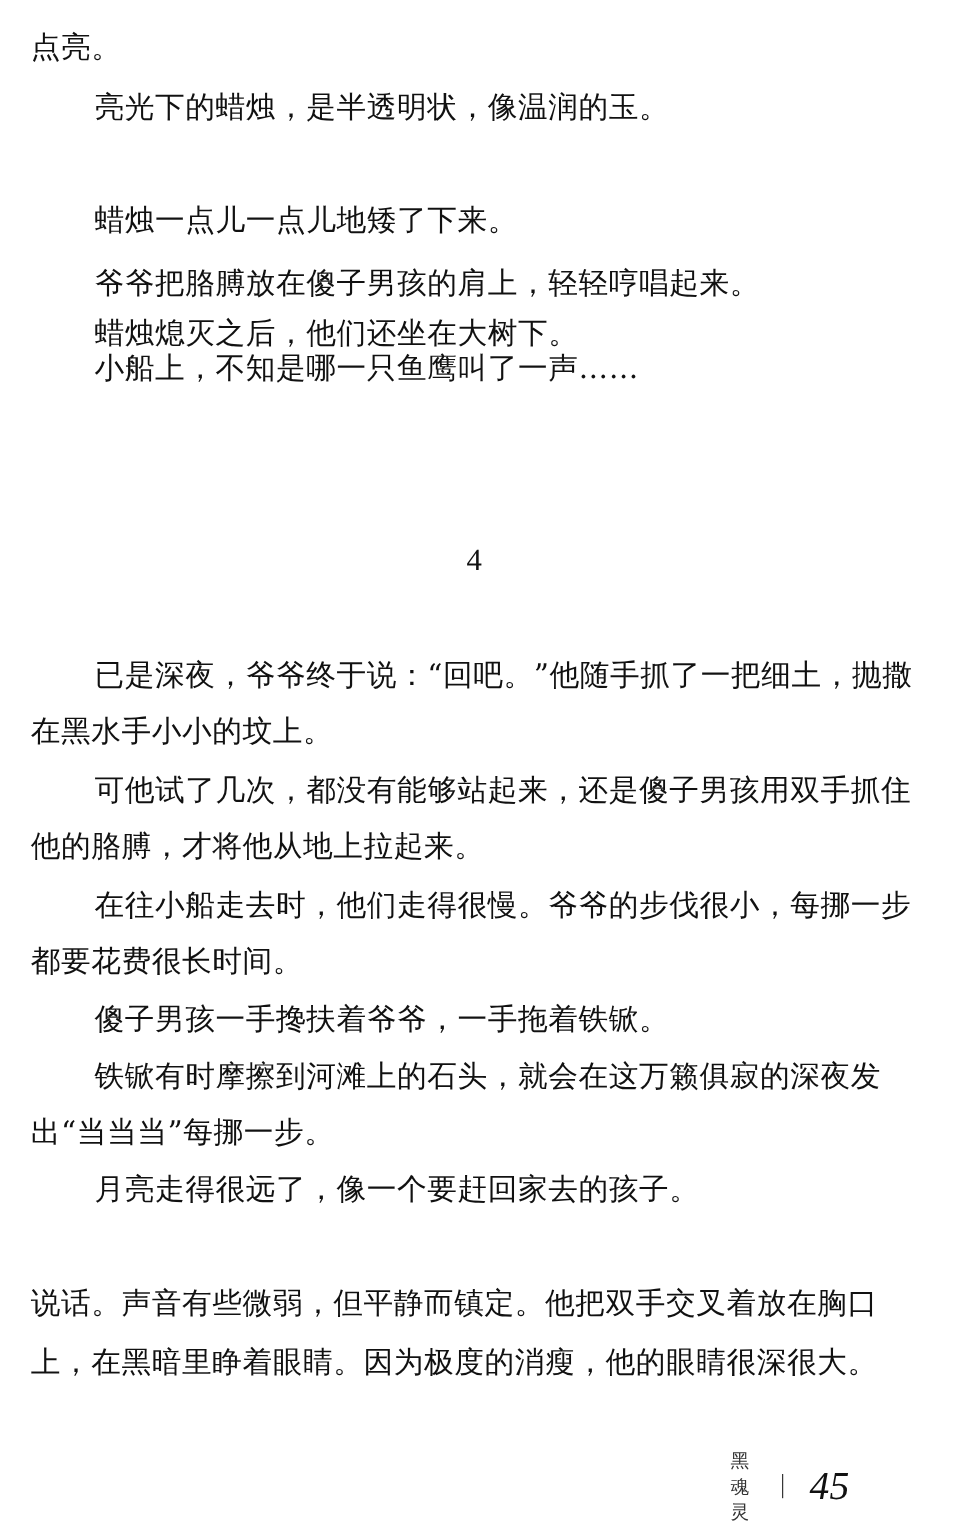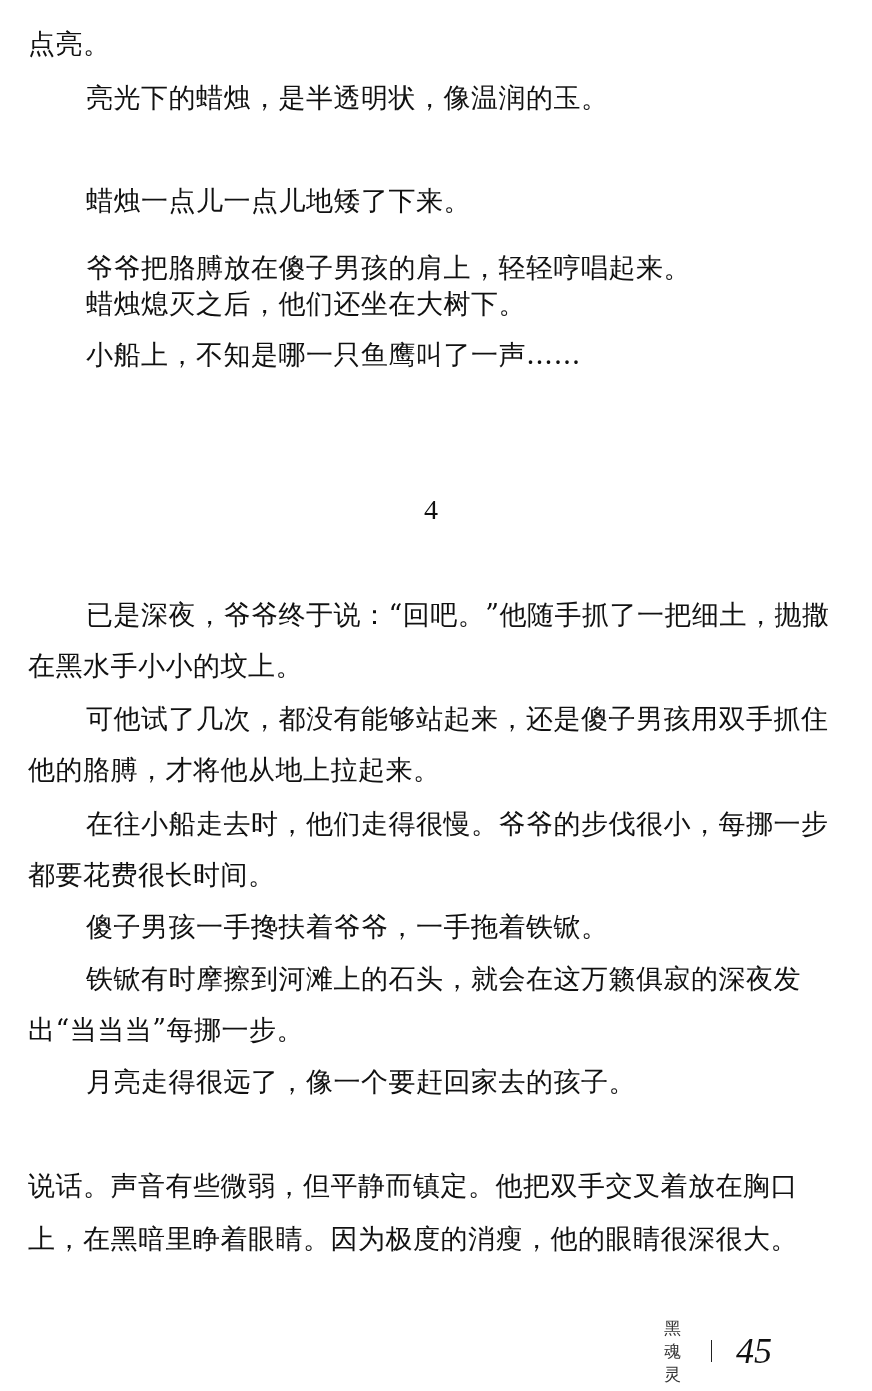--- a/index.html
+++ b/index.html
@@ -72,23 +72,23 @@
     }
   </style>
 </head>
 <body>
 
 <div class="page">
 
   <div class="line" style="top:26px">点亮。</div>
   <div class="line indent" style="top:80px">亮光下的蜡烛，是半透明状，像温润的玉。</div>
   <div class="line indent" style="top:183px">蜡烛一点儿一点儿地矮了下来。</div>
-  <div class="line indent" style="top:250px">爷爷把胳膊放在傻子男孩的肩上，轻轻哼唱起来。</div>
+  <div class="line indent" style="top:240px">爷爷把胳膊放在傻子男孩的肩上，轻轻哼唱起来。</div>
   <div class="line indent" style="top:286px">蜡烛熄灭之后，他们还坐在大树下。</div>
-  <div class="line indent" style="top:337px">小船上，不知是哪一只鱼鹰叫了一声……</div>
+  <div class="line indent" style="top:318px">小船上，不知是哪一只鱼鹰叫了一声……</div>
 
   <div class="section-number">4</div>
 
   <div class="line indent" style="top:597px">已是深夜，爷爷终于说：“回吧。”他随手抓了一把细土，抛撒</div>
   <div class="line" style="top:648px">在黑水手小小的坟上。</div>
   <div class="line indent" style="top:701px">可他试了几次，都没有能够站起来，还是傻子男孩用双手抓住</div>
   <div class="line indent" style="top:806px">在往小船走去时，他们走得很慢。爷爷的步伐很小，每挪一步</div>
   <div class="line" style="top:752px">他的胳膊，才将他从地上拉起来。</div>
   <div class="line" style="top:857px">都要花费很长时间。</div>
   <div class="line indent" style="top:909px">傻子男孩一手搀扶着爷爷，一手拖着铁锨。</div>

